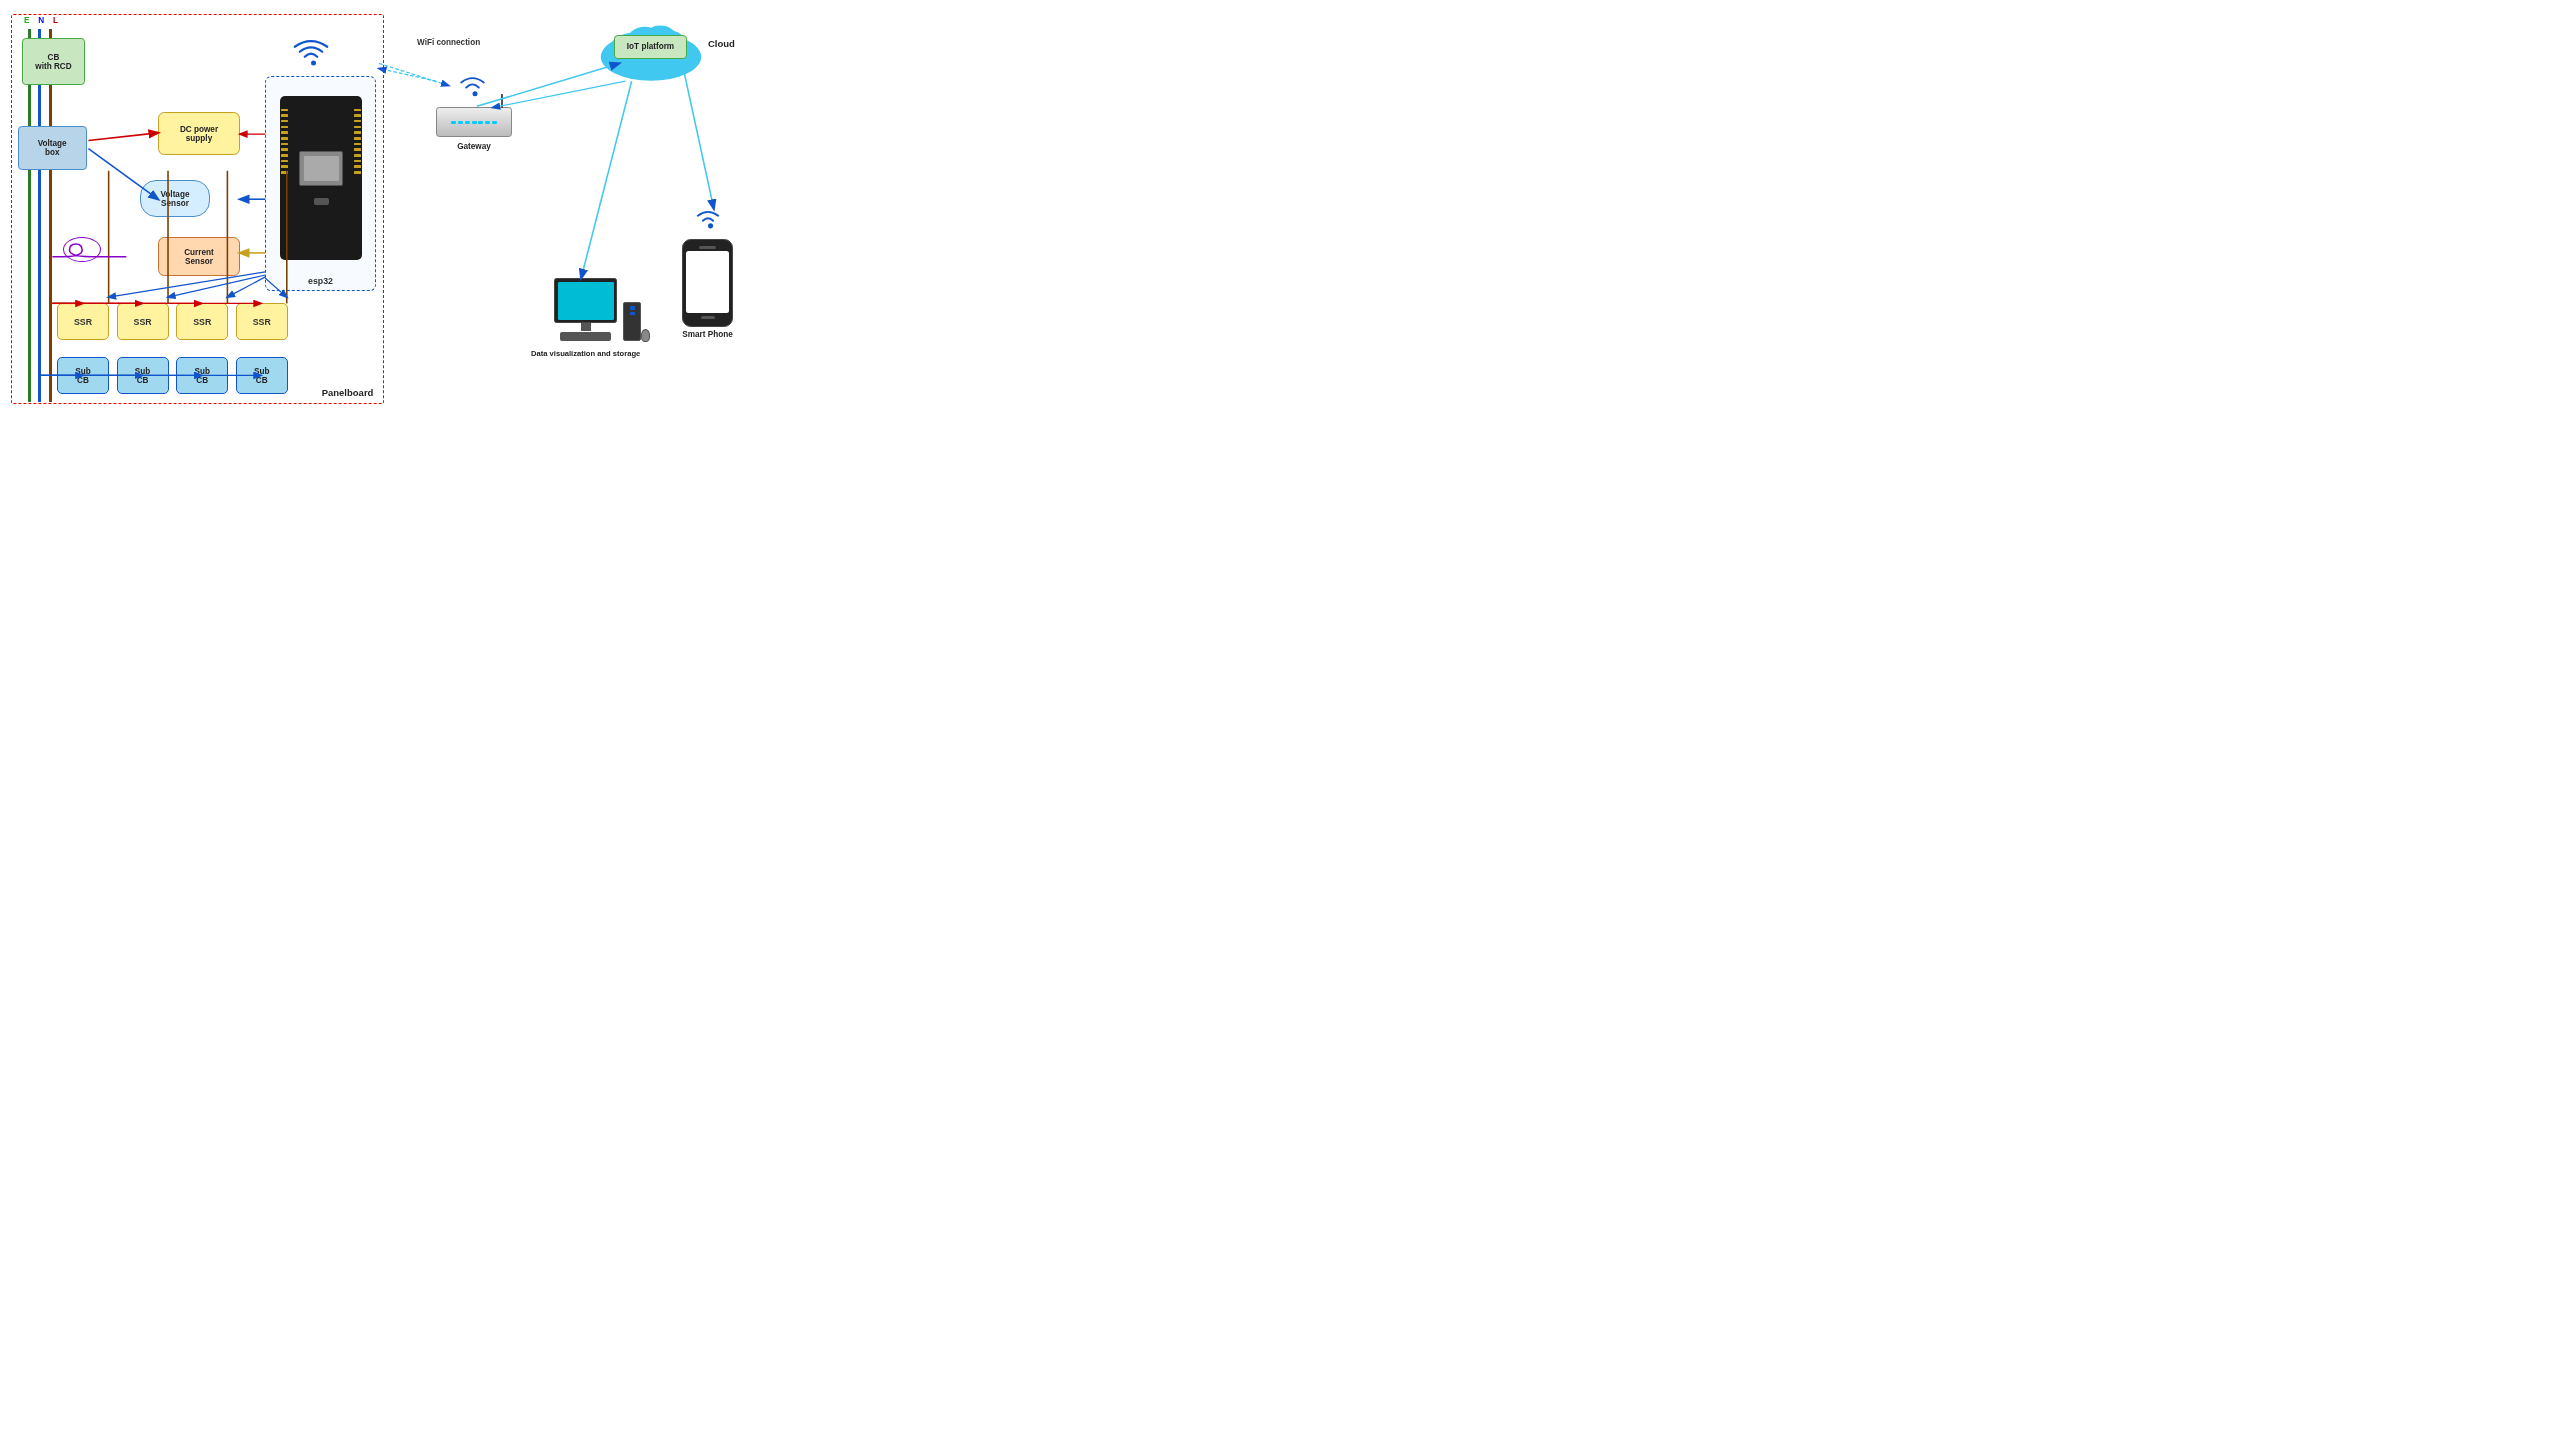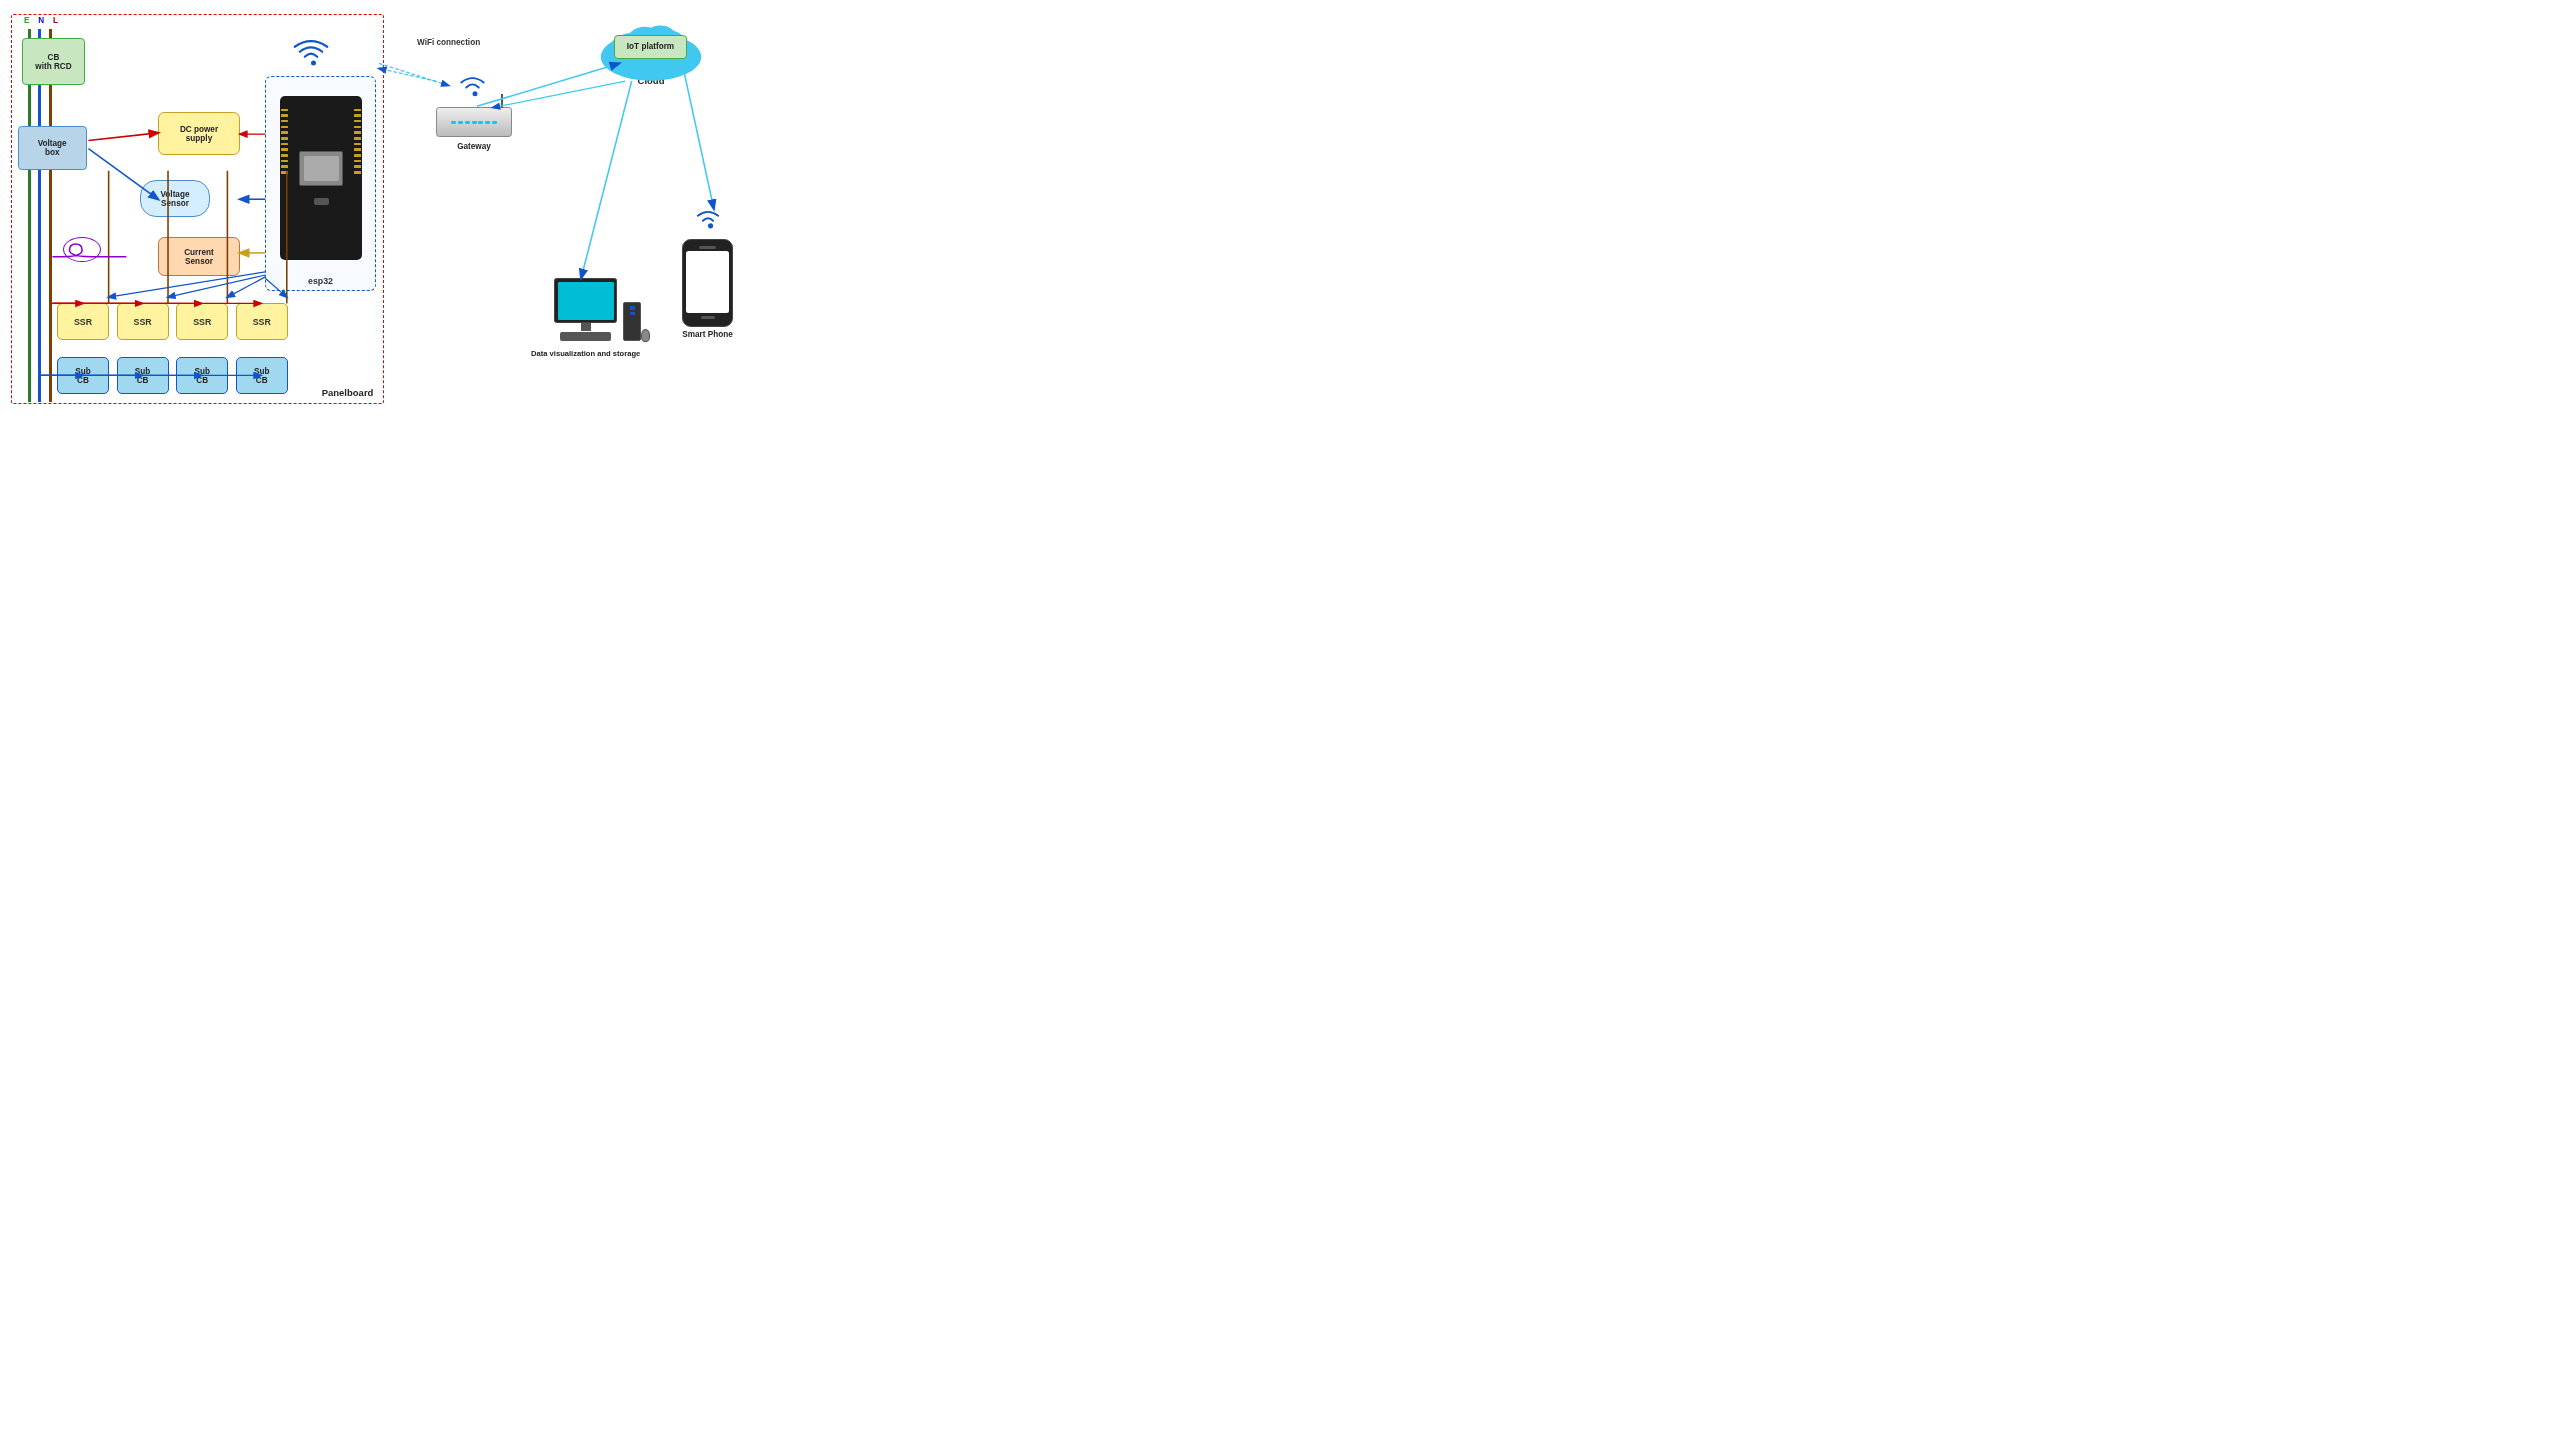--- a/index.html
+++ b/index.html
@@ -365,21 +365,21 @@
       font-weight: bold;
       color: #222;
     }
 
     
     .cloud-container {
       position: absolute;
       left: 594px;
       top: 12.6px;
       display: flex;
-      flex-direction: column;
+      flex-direction: row;
       align-items: center;
     }
     .cloud-shape {
       width: 114px;
       height: 69px;
       position: relative;
     }
     .cloud-svg {
       width: 114px;
       height: 69px;

